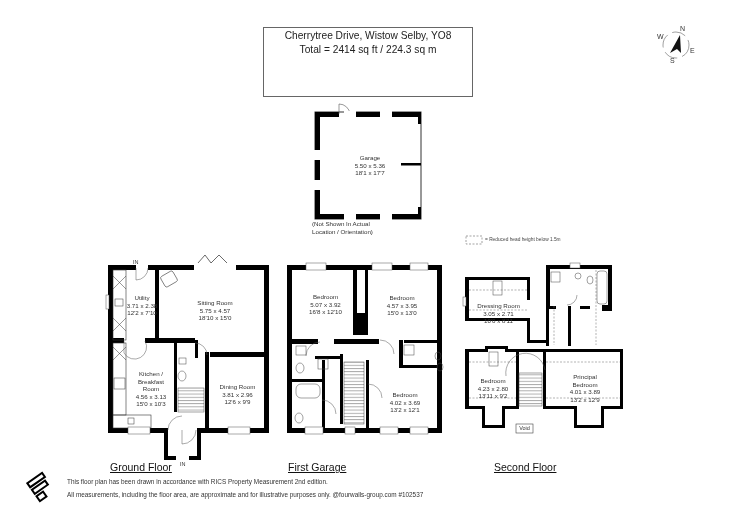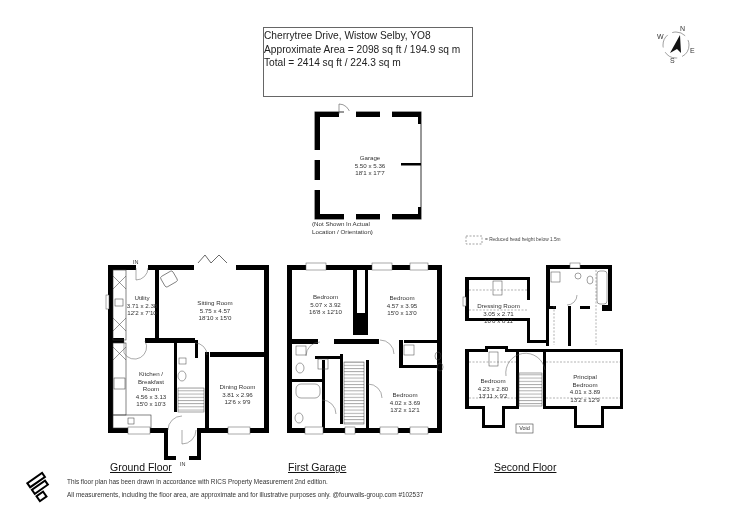--- a/index.html
+++ b/index.html
@@ -1,18 +1,18 @@
 <!DOCTYPE html>
 <html><head>
 <meta charset="utf-8">
 <style>
   html, body { margin:0; padding:0; background:#ffffff; }
   body { width:737px; height:520px; position:relative; overflow:hidden; font-family:"Liberation Sans", sans-serif; color:#222; }
   .abs { position:absolute; }
-  .info-box { left:263px; top:27px; width:210px; height:70px; border:1px solid #666; background:#fff; font-size:10.2px; line-height:13.5px; padding-top:1px; box-sizing:border-box; color:#222; }
+  .info-box { left:263px; top:27px; width:210px; height:70px; border:1px solid #666; background:#fff; text-align:center; font-size:10.2px; line-height:13.5px; padding-top:1px; box-sizing:border-box; color:#222; }
   .info-box div { white-space:nowrap; }
   .lbl { font-size:6.2px; line-height:7.6px; text-align:center; color:#333; white-space:nowrap; }
   .floor-title { font-size:10.5px; color:#111;text-decoration:underline; }
   .note { font-size:6.4px; line-height:13px; color:#333; white-space:nowrap; }
   .legend-text { font-size:4.8px; color:#444; white-space:nowrap; }
   svg { position:absolute; left:0; top:0; }
 </style>
 </head>
 <body>
 
@@ -238,21 +238,20 @@
 
   <g transform="translate(41 487) rotate(-35)">
     <rect x="-9" y="-11" width="18" height="5" fill="none" stroke="#000" stroke-width="2"></rect>
     <rect x="-9" y="-3" width="16" height="5" fill="none" stroke="#000" stroke-width="2"></rect>
     <rect x="-9" y="5" width="8" height="6" fill="none" stroke="#000" stroke-width="2"></rect>
   </g>
 </svg>
 
 <div class="abs info-box">
   <div>Cherrytree Drive, Wistow Selby, YO8</div>
-  <div>Approximate Area = 2098 sq ft / 194.9 sq m</div>
   <div>Total = 2414 sq ft / 224.3 sq m</div>
 </div>
 
 <div class="abs" style="left:680px;top:25px;font-size:7px;color:#333;">N</div>
 <div class="abs" style="left:690px;top:47px;font-size:7px;color:#333;">E</div>
 <div class="abs" style="left:670px;top:57px;font-size:7px;color:#333;">S</div>
 <div class="abs" style="left:657px;top:33px;font-size:7px;color:#333;">W</div>
 
 <div class="abs lbl" style="left:340px;top:154px;width:60px;">
   <div>Garage</div>

